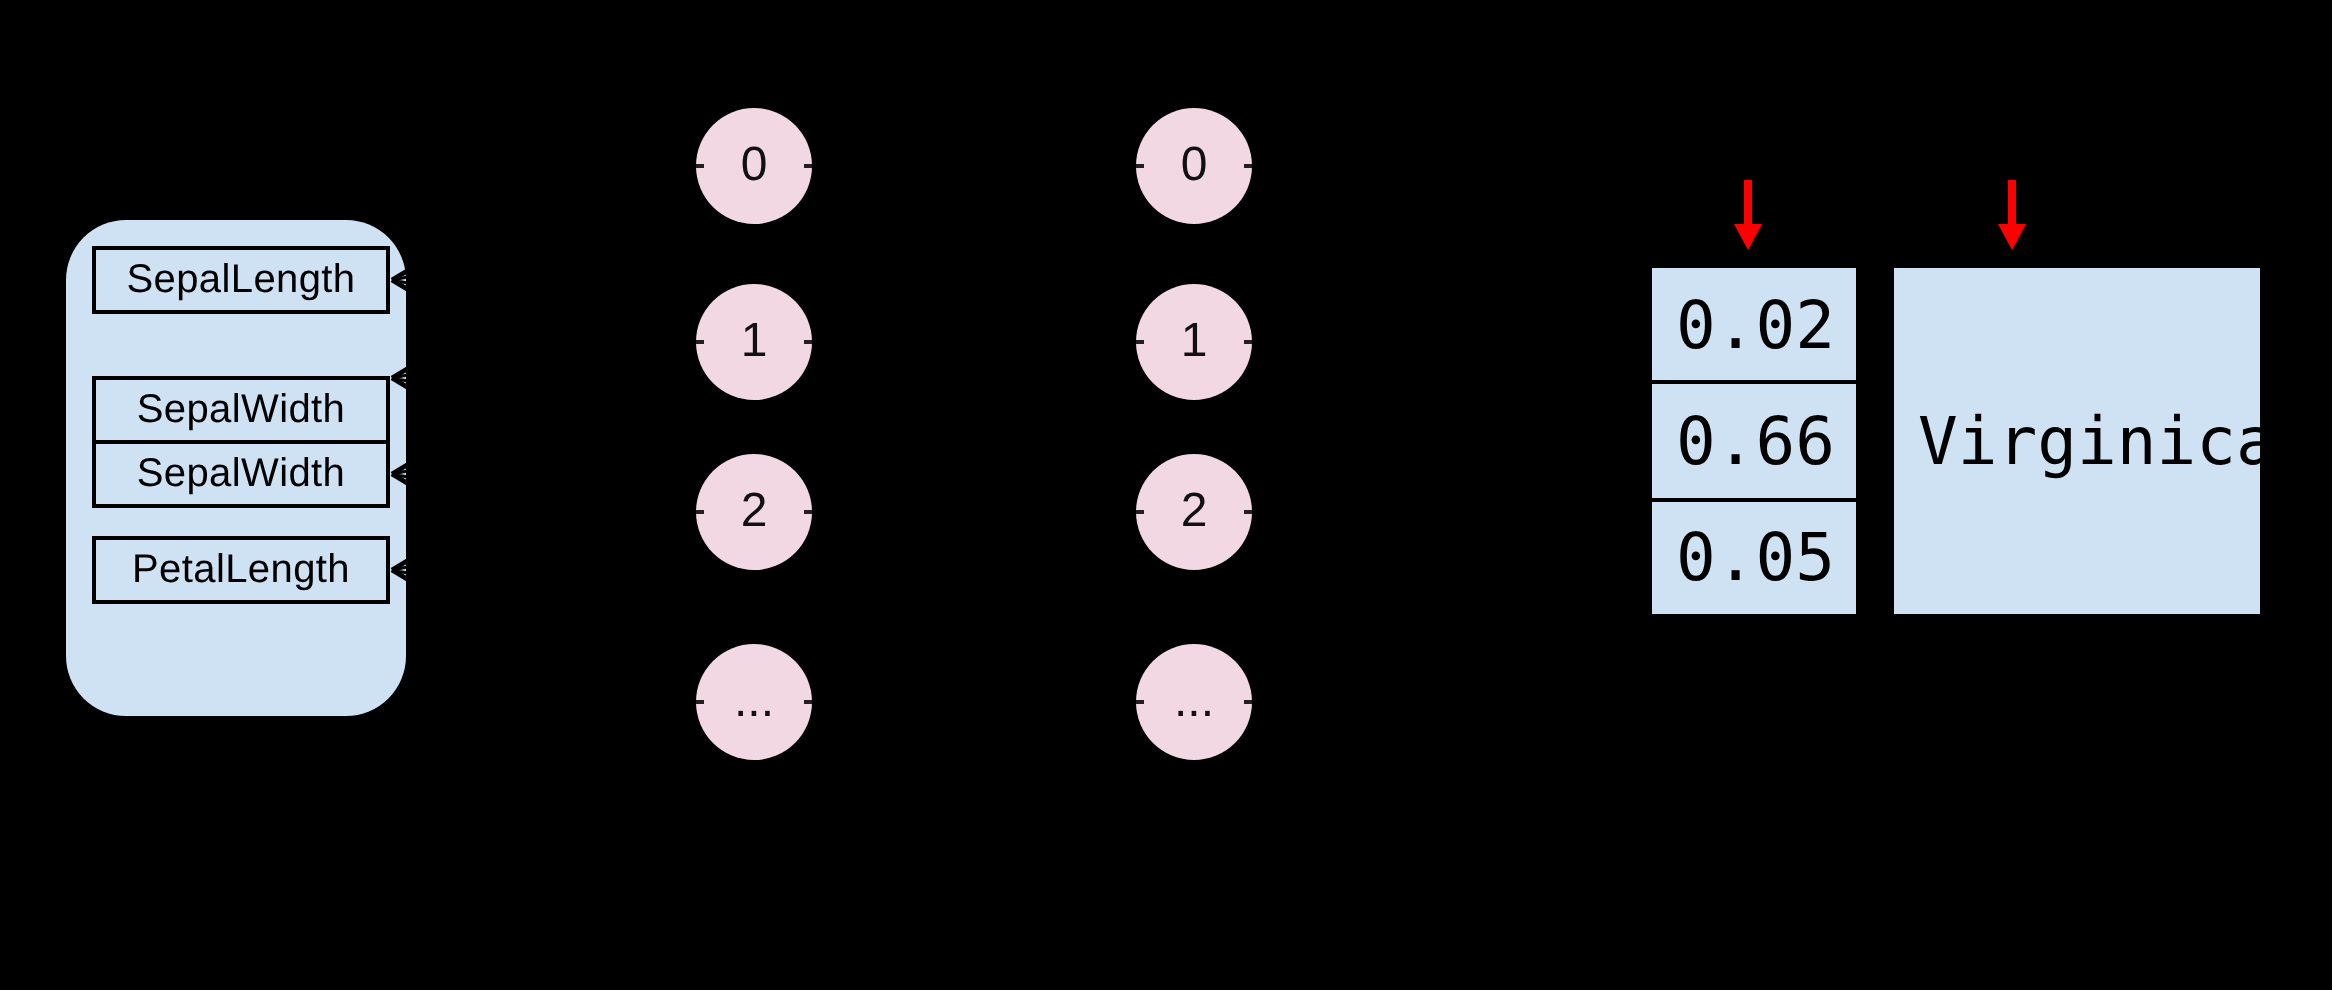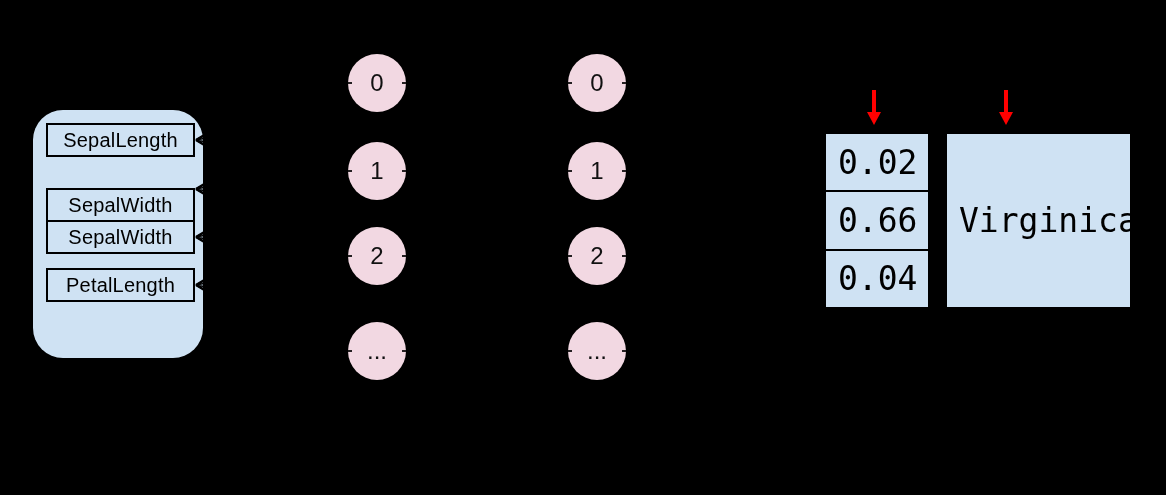--- a/index.html
+++ b/index.html
@@ -139,20 +139,20 @@
     <div class="head"></div>
   </div>
   <div class="rarrow" style="left:999px">
     <div class="shaft"></div>
     <div class="head"></div>
   </div>
 
   <div class="otable ptable">
     <div class="cell">0.02</div>
     <div class="cell">0.66</div>
-    <div class="cell">0.04</div>
+    <div class="cell">0.05</div>
   </div>
 
   <div class="otable ctable">
     <div class="cell">Virginica</div>
   </div>
 
 </div>
 
 </body></html>

